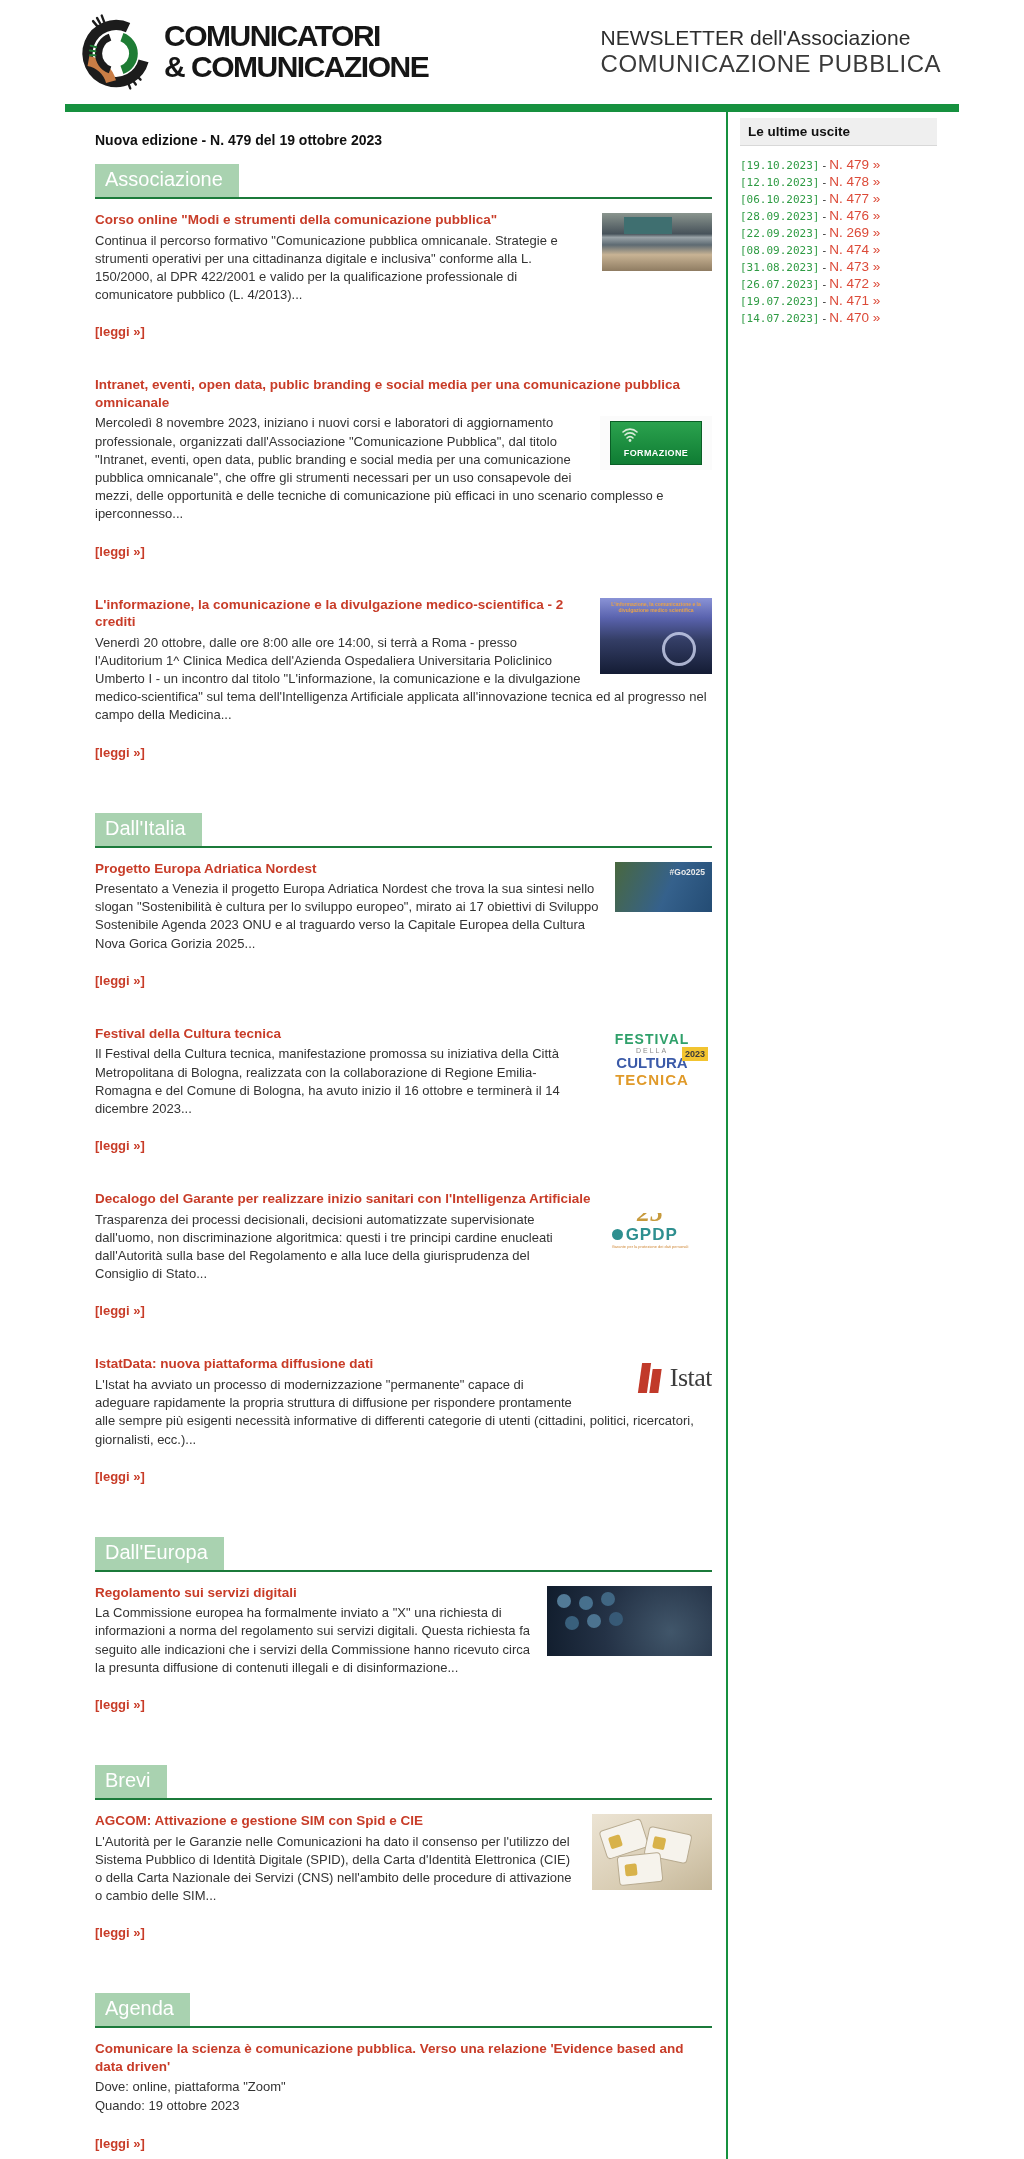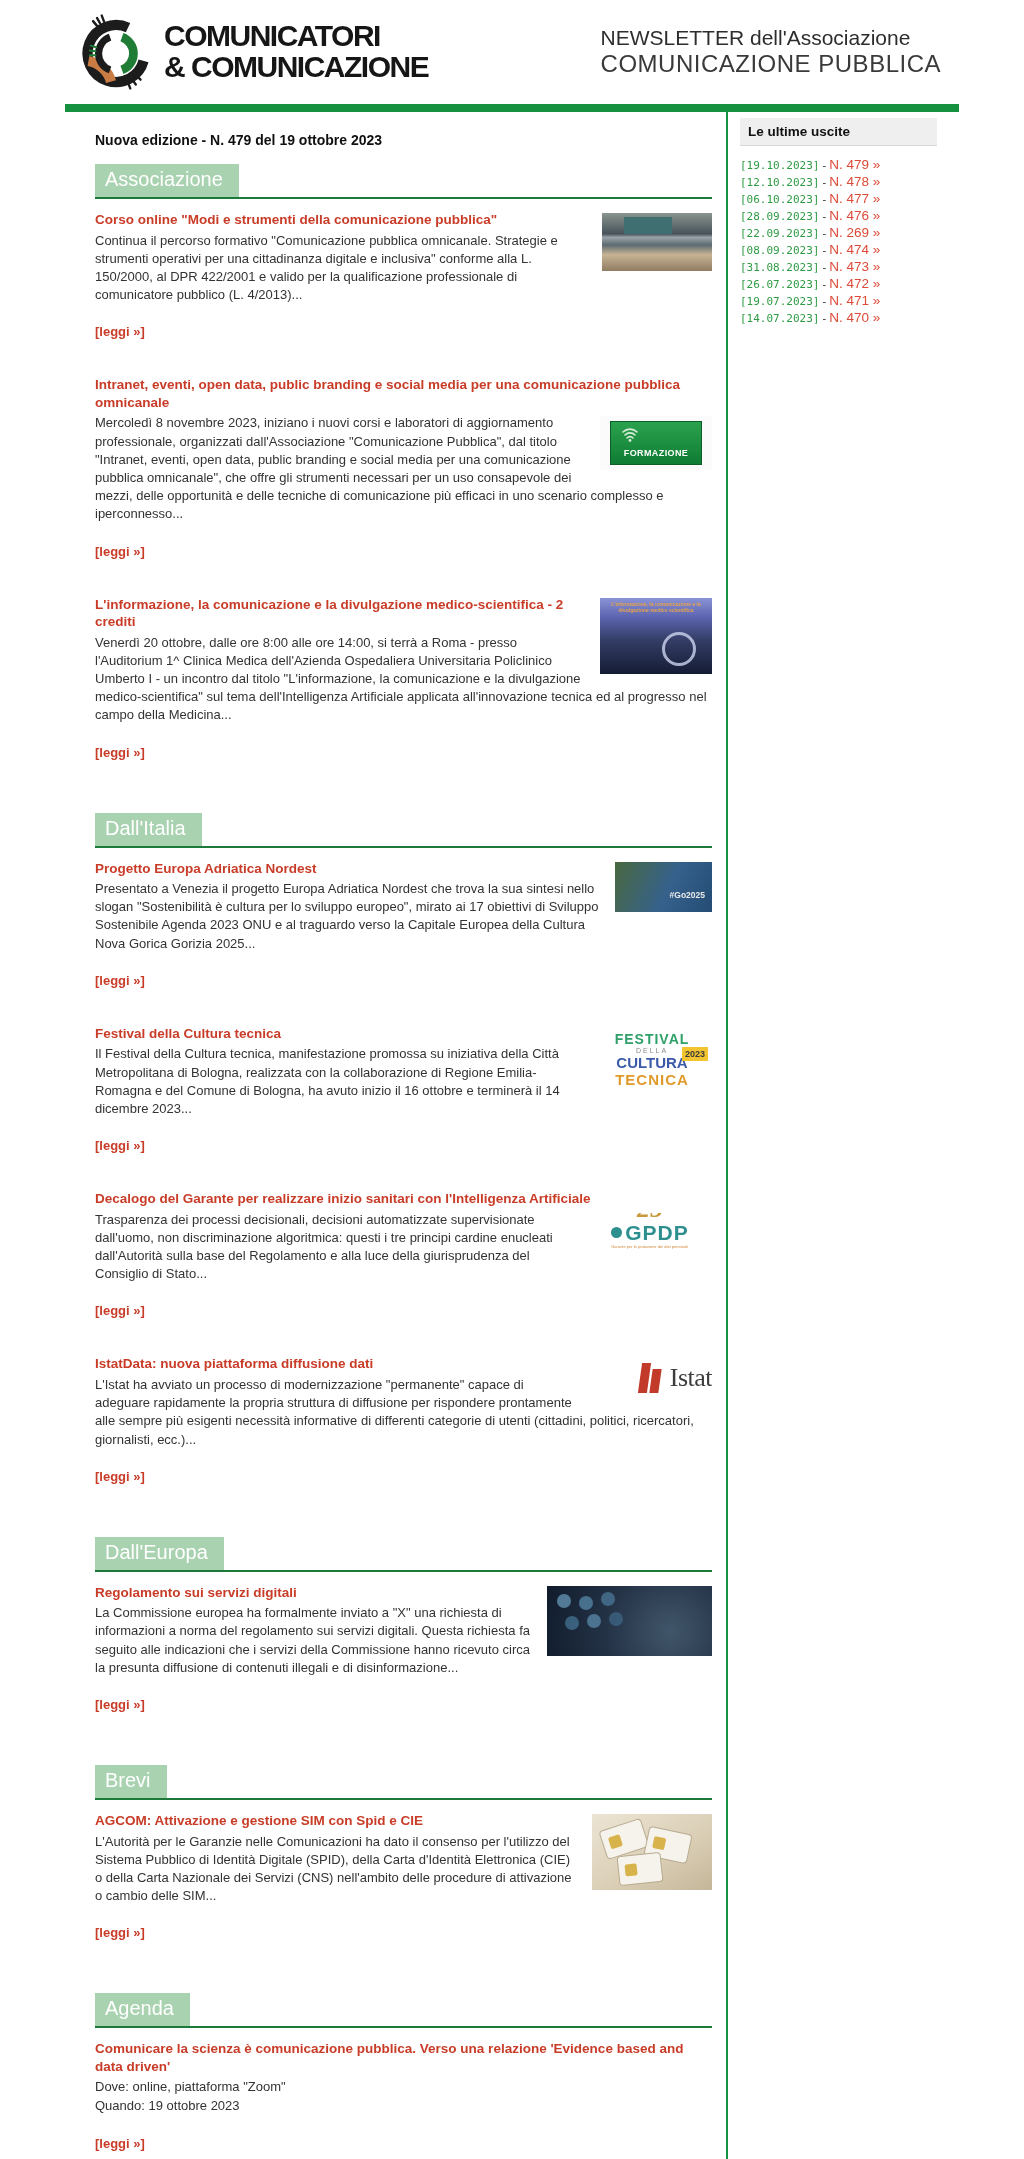--- a/index.html
+++ b/index.html
@@ -51,36 +51,36 @@
   .fz-badge svg { position:absolute; left:8px; top:3px; }
   .fz-text { position:absolute; left:0; right:0; bottom:6px; text-align:center; font-size:9px; font-weight:bold; letter-spacing:0.4px; }
 
   .thumb-medical { width:112px; height:76px;
     background:linear-gradient(180deg,#8a93d6 0%,#5a63ae 26%,#343e66 55%,#141c34 100%); }
   .med-cap { color:#e8a24a; font-size:5px; line-height:1.3; text-align:center; padding:3px 6px 0; font-weight:bold; }
   .thumb-medical::after { content:""; position:absolute; right:16px; bottom:8px; width:28px; height:28px;
     border:3px solid #cdd5f0; border-radius:50%; opacity:.8; }
 
   .thumb-map { width:97px; height:50px; background:linear-gradient(115deg,#49683f 0%,#35618c 55%,#244c74 100%); }
-  .map-tag { color:#eaeaea; font-size:8.5px; font-weight:bold; text-align:right; padding:5px 7px 0 0;margin-top:23px; }
+  .map-tag { color:#eaeaea; font-size:8.5px; font-weight:bold; text-align:right; padding:5px 7px 0 0; }
 
   .thumb-festival { width:120px; height:78px; background:#fff; text-align:center; padding-top:4px; }
   .fst1 { font-size:14px; font-weight:bold; color:#2fa06a; letter-spacing:1px; }
   .fst2 { font-size:7px; color:#8a8a8a; letter-spacing:2px; }
   .fst3 { font-size:15px; font-weight:bold; color:#3b5aa8; }
   .fst4 { font-size:15px; font-weight:bold; color:#e09a2a; letter-spacing:1px; }
   .fst-badge { position:absolute; top:20px; right:4px; background:#f2c430; color:#3a3a3a; font-size:9px; font-weight:bold; padding:2px 3px; }
 
   .thumb-gpdp { width:124px; height:36px; background:#fff; display:flex; align-items:center; justify-content:flex-end;flex-direction:column; }
   .g25 { font-family:"Liberation Serif", serif; font-style:italic; font-weight:bold; font-size:26px; color:#c79a3c; line-height:1; }
   .gsep { width:1px; height:26px; background:#c0c0c0; margin:0 5px; }
   .gright { display:flex; flex-direction:column; align-items:flex-start; }
   .grow { display:flex; align-items:center; gap:3px; }
   .geye { width:11px; height:11px; border-radius:50%; background:#2e8f8f; }
-  .gtext { font-size:21px; font-weight:bold; color:#2e8f8f; letter-spacing:1px; line-height:1; }
+  .gtext { font-size:17px; font-weight:bold; color:#2e8f8f; letter-spacing:1px; line-height:1; }
   .gcap { font-size:4px; color:#d08a3a; margin-top:1px; white-space:nowrap; }
 
   .thumb-istat { width:125px; height:42px; background:#fff; display:flex; align-items:center; justify-content:flex-end; gap:8px; }
   .ist-mark { width:24px; height:30px; position:relative; flex:0 0 auto; }
   .ist-mark::before { content:""; position:absolute; left:2px; top:0; width:9px; height:30px; background:#c13a2a; transform:skewX(-8deg); }
   .ist-mark::after { content:""; position:absolute; left:13px; top:6px; width:9px; height:24px; background:#c13a2a; transform:skewX(-8deg); }
   .ist-text { font-family:"Liberation Serif", serif; font-size:26px; color:#3c3c3c; letter-spacing:-0.5px; }
 
   .thumb-digital { width:165px; height:70px;
     background:radial-gradient(circle at 75% 65%, #41566a 0%, #243246 50%, #101c2c 100%); }

